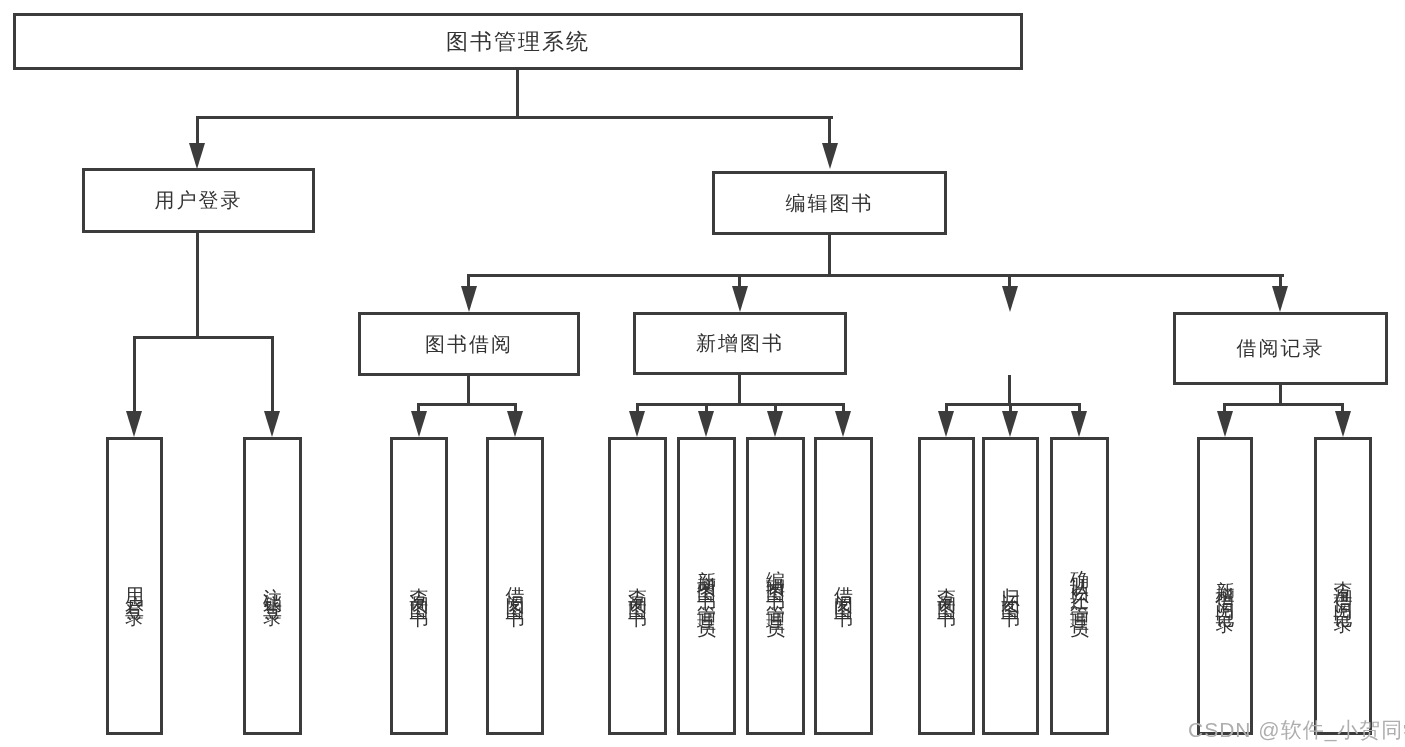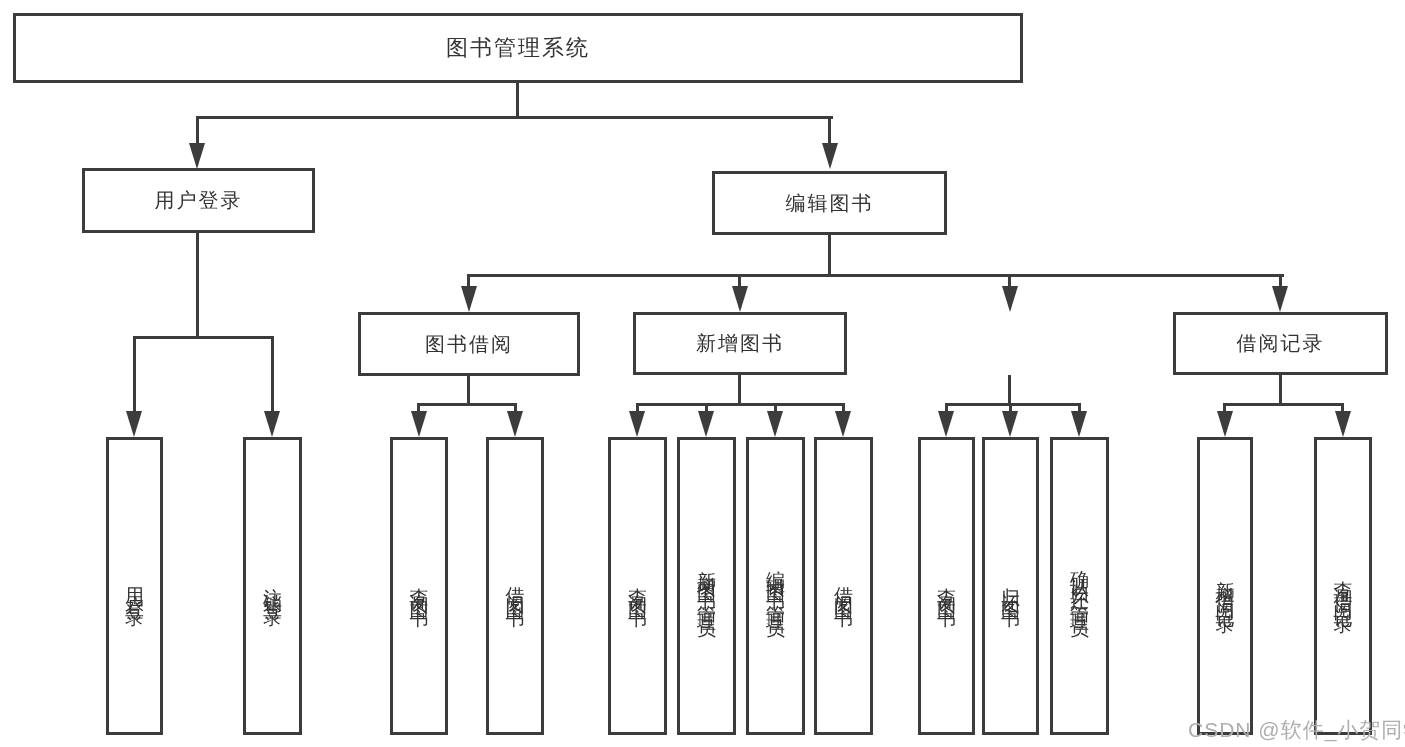--- a/index.html
+++ b/index.html
@@ -129,32 +129,32 @@
 
   <div>
     <div class="v" style="left:1279px;top:375px;height:31px"></div>
     <div class="h" style="left:1223px;top:403px;width:120px"></div>
     <div class="v" style="left:1223px;top:403px;height:11px"></div>
     <div class="v" style="left:1341px;top:403px;height:11px"></div>
     <div class="ar" style="left:1217px;top:411px"></div>
     <div class="ar" style="left:1335px;top:411px"></div>
   </div>
 
-  <div class="box root" style="left:13px;top:13px;width:1010px;height:70px">图书管理系统</div>
+  <div class="box root" style="left:13px;top:13px;width:1010px;height:57px">图书管理系统</div>
 
   <div class="box" style="left:82px;top:168px;width:233px;height:65px">用户登录</div>
 
   <div class="box" style="left:712px;top:171px;width:235px;height:64px">编辑图书</div>
 
   <div class="box" style="left:358px;top:312px;width:222px;height:64px">图书借阅</div>
 
   <div class="box" style="left:633px;top:312px;width:214px;height:63px">新增图书</div>
 
 
-  <div class="box" style="left:1173px;top:312px;width:215px;height:63px">借阅记录</div>
+  <div class="box" style="left:1173px;top:312px;width:215px;height:73px">借阅记录</div>
 
   <div class="leaf" style="left:106px;width:57px">
     <span>用户登录</span>
   </div>
   <div class="leaf" style="left:243px;width:59px">
     <span>注销登录</span>
   </div>
   <div class="leaf" style="left:390px;width:58px">
     <span>查询图书</span>
   </div>

